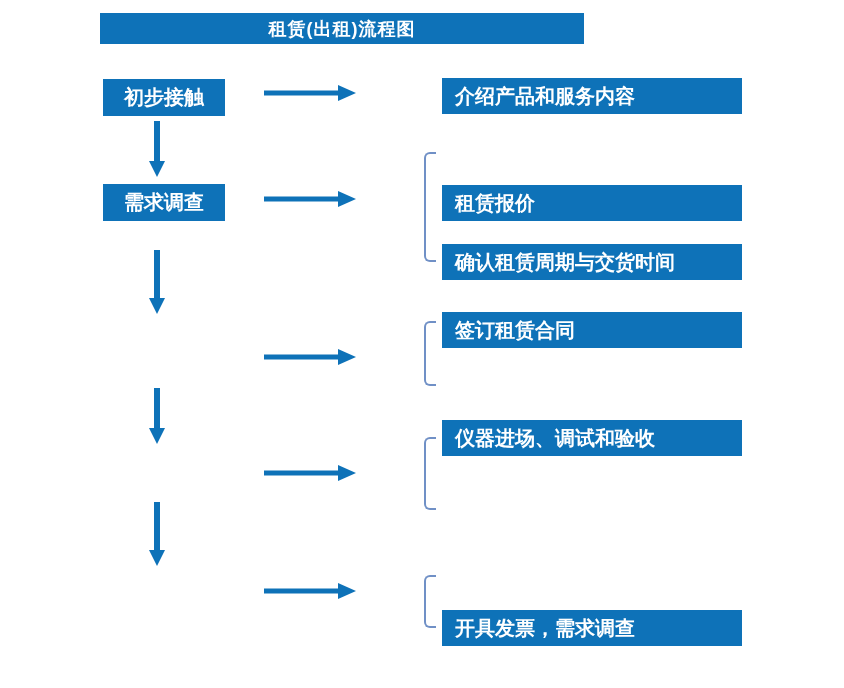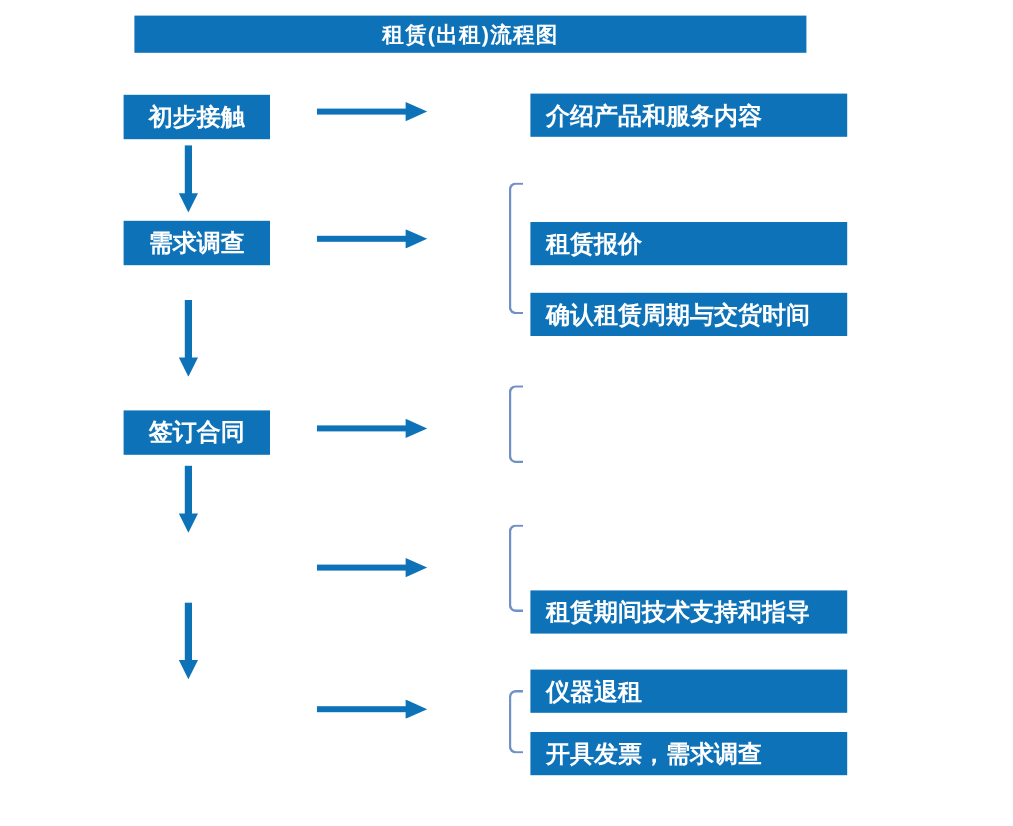--- a/index.html
+++ b/index.html
@@ -2,32 +2,32 @@
 <html><head>
 <meta charset="utf-8">
 <style>
   html,body{margin:0;padding:0;background:#ffffff;}
   .canvas{
     position:relative;width:844px;height:688px;background:#ffffff;overflow:hidden;
     font-family:"Liberation Sans",sans-serif;
   }
   .blue{background:#0e72b8;color:#ffffff;font-weight:bold;}
   .title-bar{
-    position:absolute;left:112px;top:13px;width:560px;height:31px;
+    position:absolute;left:100px;top:13px;width:484px;height:31px;
     display:flex;align-items:center;justify-content:center;
     font-size:18px;letter-spacing:1px;text-align:right;
   }
   .step{
     position:absolute;left:103px;width:122px;height:37px;
     display:flex;align-items:center;justify-content:center;
     font-size:20px;
   }
   .s1{top:79px}.s2{top:184px}.s3{top:342px}.s4{top:458px}.s5{top:576px}
   .detail{
-    position:absolute;left:442px;width:264px;height:36px;
+    position:absolute;left:442px;width:300px;height:36px;
     display:flex;align-items:center;justify-content:flex-start;
     padding-left:13px;box-sizing:border-box;font-size:20px;white-space:nowrap;
   }
   .d1{top:78px}.d2{top:134px}.d3{top:185px}.d4{top:244px}.d5{top:312px}
   .d6{top:362px}.d7{top:420px}.d8{top:492px}.d9{top:558px}.d10{top:610px}
   svg.arrow{position:absolute;display:block;}
   .ha{left:264px;width:92px;height:16px;}
   .ha1{top:85px}.ha2{top:191px}.ha3{top:349px}.ha4{top:465px}.ha5{top:583px}
   .va{left:148px;width:18px;}
   .va1{top:121px;height:56px}.va2{top:250px;height:64px}
@@ -45,21 +45,20 @@
 <body>
 
 <div class="canvas">
 
   <div class="title-bar blue">
     <span>租赁(出租)流程图</span>
   </div>
 
   <div class="step blue s1">初步接触</div>
   <div class="step blue s2">需求调查</div>
-  <div class="step blue s3">签订合同</div>
 
   <svg class="arrow va va1" viewBox="0 0 18 56">
     <rect class="stroke" x="6" y="0" width="6" height="41"></rect>
       <polygon class="stroke" points="1,40 17,40 9,56"></polygon>
   </svg>
   <svg class="arrow va va2" viewBox="0 0 18 64">
     <rect class="stroke" x="6" y="0" width="6" height="49"></rect>
       <polygon class="stroke" points="1,48 17,48 9,64"></polygon>
   </svg>
   <svg class="arrow va va3" viewBox="0 0 18 56">
@@ -93,17 +92,17 @@
   </svg>
 
   <div class="bracket b2"></div>
   <div class="bracket b3"></div>
   <div class="bracket b4"></div>
   <div class="bracket b5"></div>
 
   <div class="detail blue d1">介绍产品和服务内容</div>
   <div class="detail blue d4">确认租赁周期与交货时间</div>
   <div class="detail blue d3">租赁报价</div>
-  <div class="detail blue d8">租赁期间技术支持和指导</div>
-  <div class="detail blue d9">仪器退租</div>
+  <div class="detail blue d5">签订租赁合同</div>
+  <div class="detail blue d7">仪器进场、调试和验收</div>
   <div class="detail blue d10">开具发票，需求调查</div>
 
 </div>
 
 </body></html>

